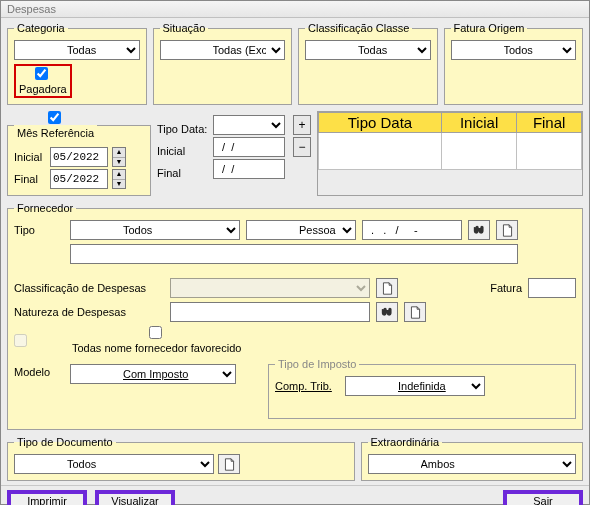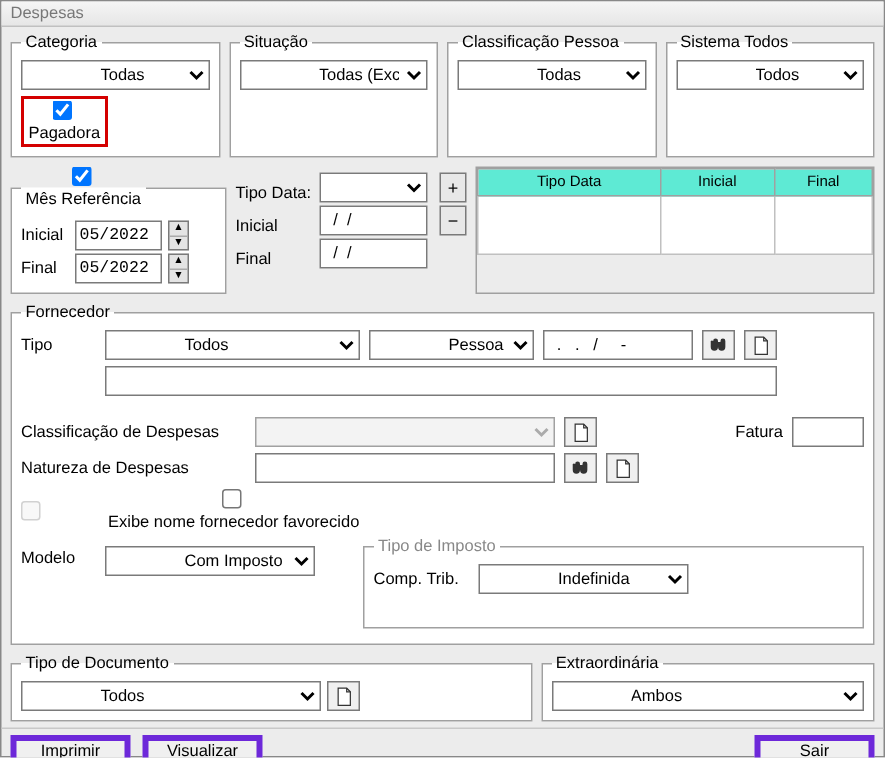--- a/index.html
+++ b/index.html
@@ -28,21 +28,21 @@
   }
   .body {
     flex: 1;
     padding: 4px 6px;
     position: relative;
   }
   fieldset.gbox {
     border: 1px solid #a0a0a0;
     margin: 0;
     padding: 6px 6px 6px 6px;
-    background: #ffffff;
+    background: #fef9c3;
     position: relative;
   }
   fieldset.gbox > legend {
     font-size: 11px;
     padding: 0 3px;
     color: #000;
   }
   fieldset.gbox.disabled > legend { color: #888; }
   .row-top {
     display: flex;
@@ -83,21 +83,21 @@
   .tipodata-col .line label { width: 50px; }
   .sqbtn {
     width: 18px; height: 20px; border:1px solid #7a7a7a; background:#e8e8e8;
     display:inline-flex; align-items:center; justify-content:center; font-size:12px; line-height: 1;
     cursor:pointer;
   }
   table.grid {
     flex:1; border-collapse: collapse; width: 100%; background:#fff; height: 58px;
   }
   table.grid th {
-    font-weight: normal; font-size: 10px; background:#5eead4; border:1px solid #a0a0a0; height:18px;
+    font-weight: normal; font-size: 15px; background:#fde047; border:1px solid #a0a0a0; height:18px;
   }
   table.grid td { border:1px solid #c0c0c0; }
   .gridwrap { flex:1; border:1px solid #a0a0a0; }
   .fornecedor-inner .line { display:flex; align-items:center; gap:6px; margin-bottom:4px; }
   .fornecedor-inner .line .txt-full { flex:1; }
   .iconbtn {
     width: 22px; height: 20px; border:1px solid #7a7a7a; background:#f0f0f0;
     display:inline-flex; align-items:center; justify-content:center; cursor:pointer;
   }
   .iconbtn svg { width: 13px; height: 13px; }
@@ -135,28 +135,28 @@
       </fieldset>
 
       <fieldset class="gbox">
         <legend>Situação</legend>
         <select class="combo">
           <option>Todas (Exceto Canceladas)</option>
         </select>
       </fieldset>
 
       <fieldset class="gbox">
-        <legend>Classificação Pessoa</legend>
+        <legend>Classificação Classe</legend>
         <select class="combo">
           <option>Todas</option>
         </select>
       </fieldset>
 
       <fieldset class="gbox">
-        <legend>Sistema Todos</legend>
+        <legend>Fatura Origem</legend>
         <select class="combo">
           <option>Todos</option>
         </select>
       </fieldset>
     </div>
 
     <div class="row2">
       <fieldset class="gbox mesref">
         <legend>
           <label class="chk-wrap">
@@ -289,34 +289,34 @@
           </span>
         </div>
 
         <div class="line">
           <label class="chk-wrap disabled-text">
             <input type="checkbox" class="chk" disabled="" style="">
           </label>
           <span style="width:30px"></span>
           <label class="chk-wrap">
             <input type="checkbox" class="chk" style="">
-            <span>Exibe nome fornecedor favorecido</span>
+            <span>Todas nome fornecedor favorecido</span>
           </label>
         </div>
 
         <div class="line" style="align-items:flex-start; margin-top:4px;">
           <label class="lbl-w" style="width:50px; margin-top:8px;">Modelo</label>
-          <select class="combo" style="width:140px; margin-top:6px;">
+          <select class="combo" style="width:166px; margin-top:6px;text-decoration:underline;">
             <option>Com Imposto</option>
           </select>
           <span style="width:20px"></span>
 
           <fieldset class="gbox disabled" style="flex:1;">
             <legend class="disabled-text">Tipo de Imposto</legend>
-            <div class="line" style="margin-bottom:16px;">
+            <div class="line" style="margin-bottom:16px;text-decoration:underline;">
               <label class="lbl-w" style="width:64px">Comp. Trib.</label>
               <select class="combo" style="width:140px">
                 <option>Indefinida</option>
               </select>
             </div>
           </fieldset>
         </div>
       </div>
     </fieldset>
 

